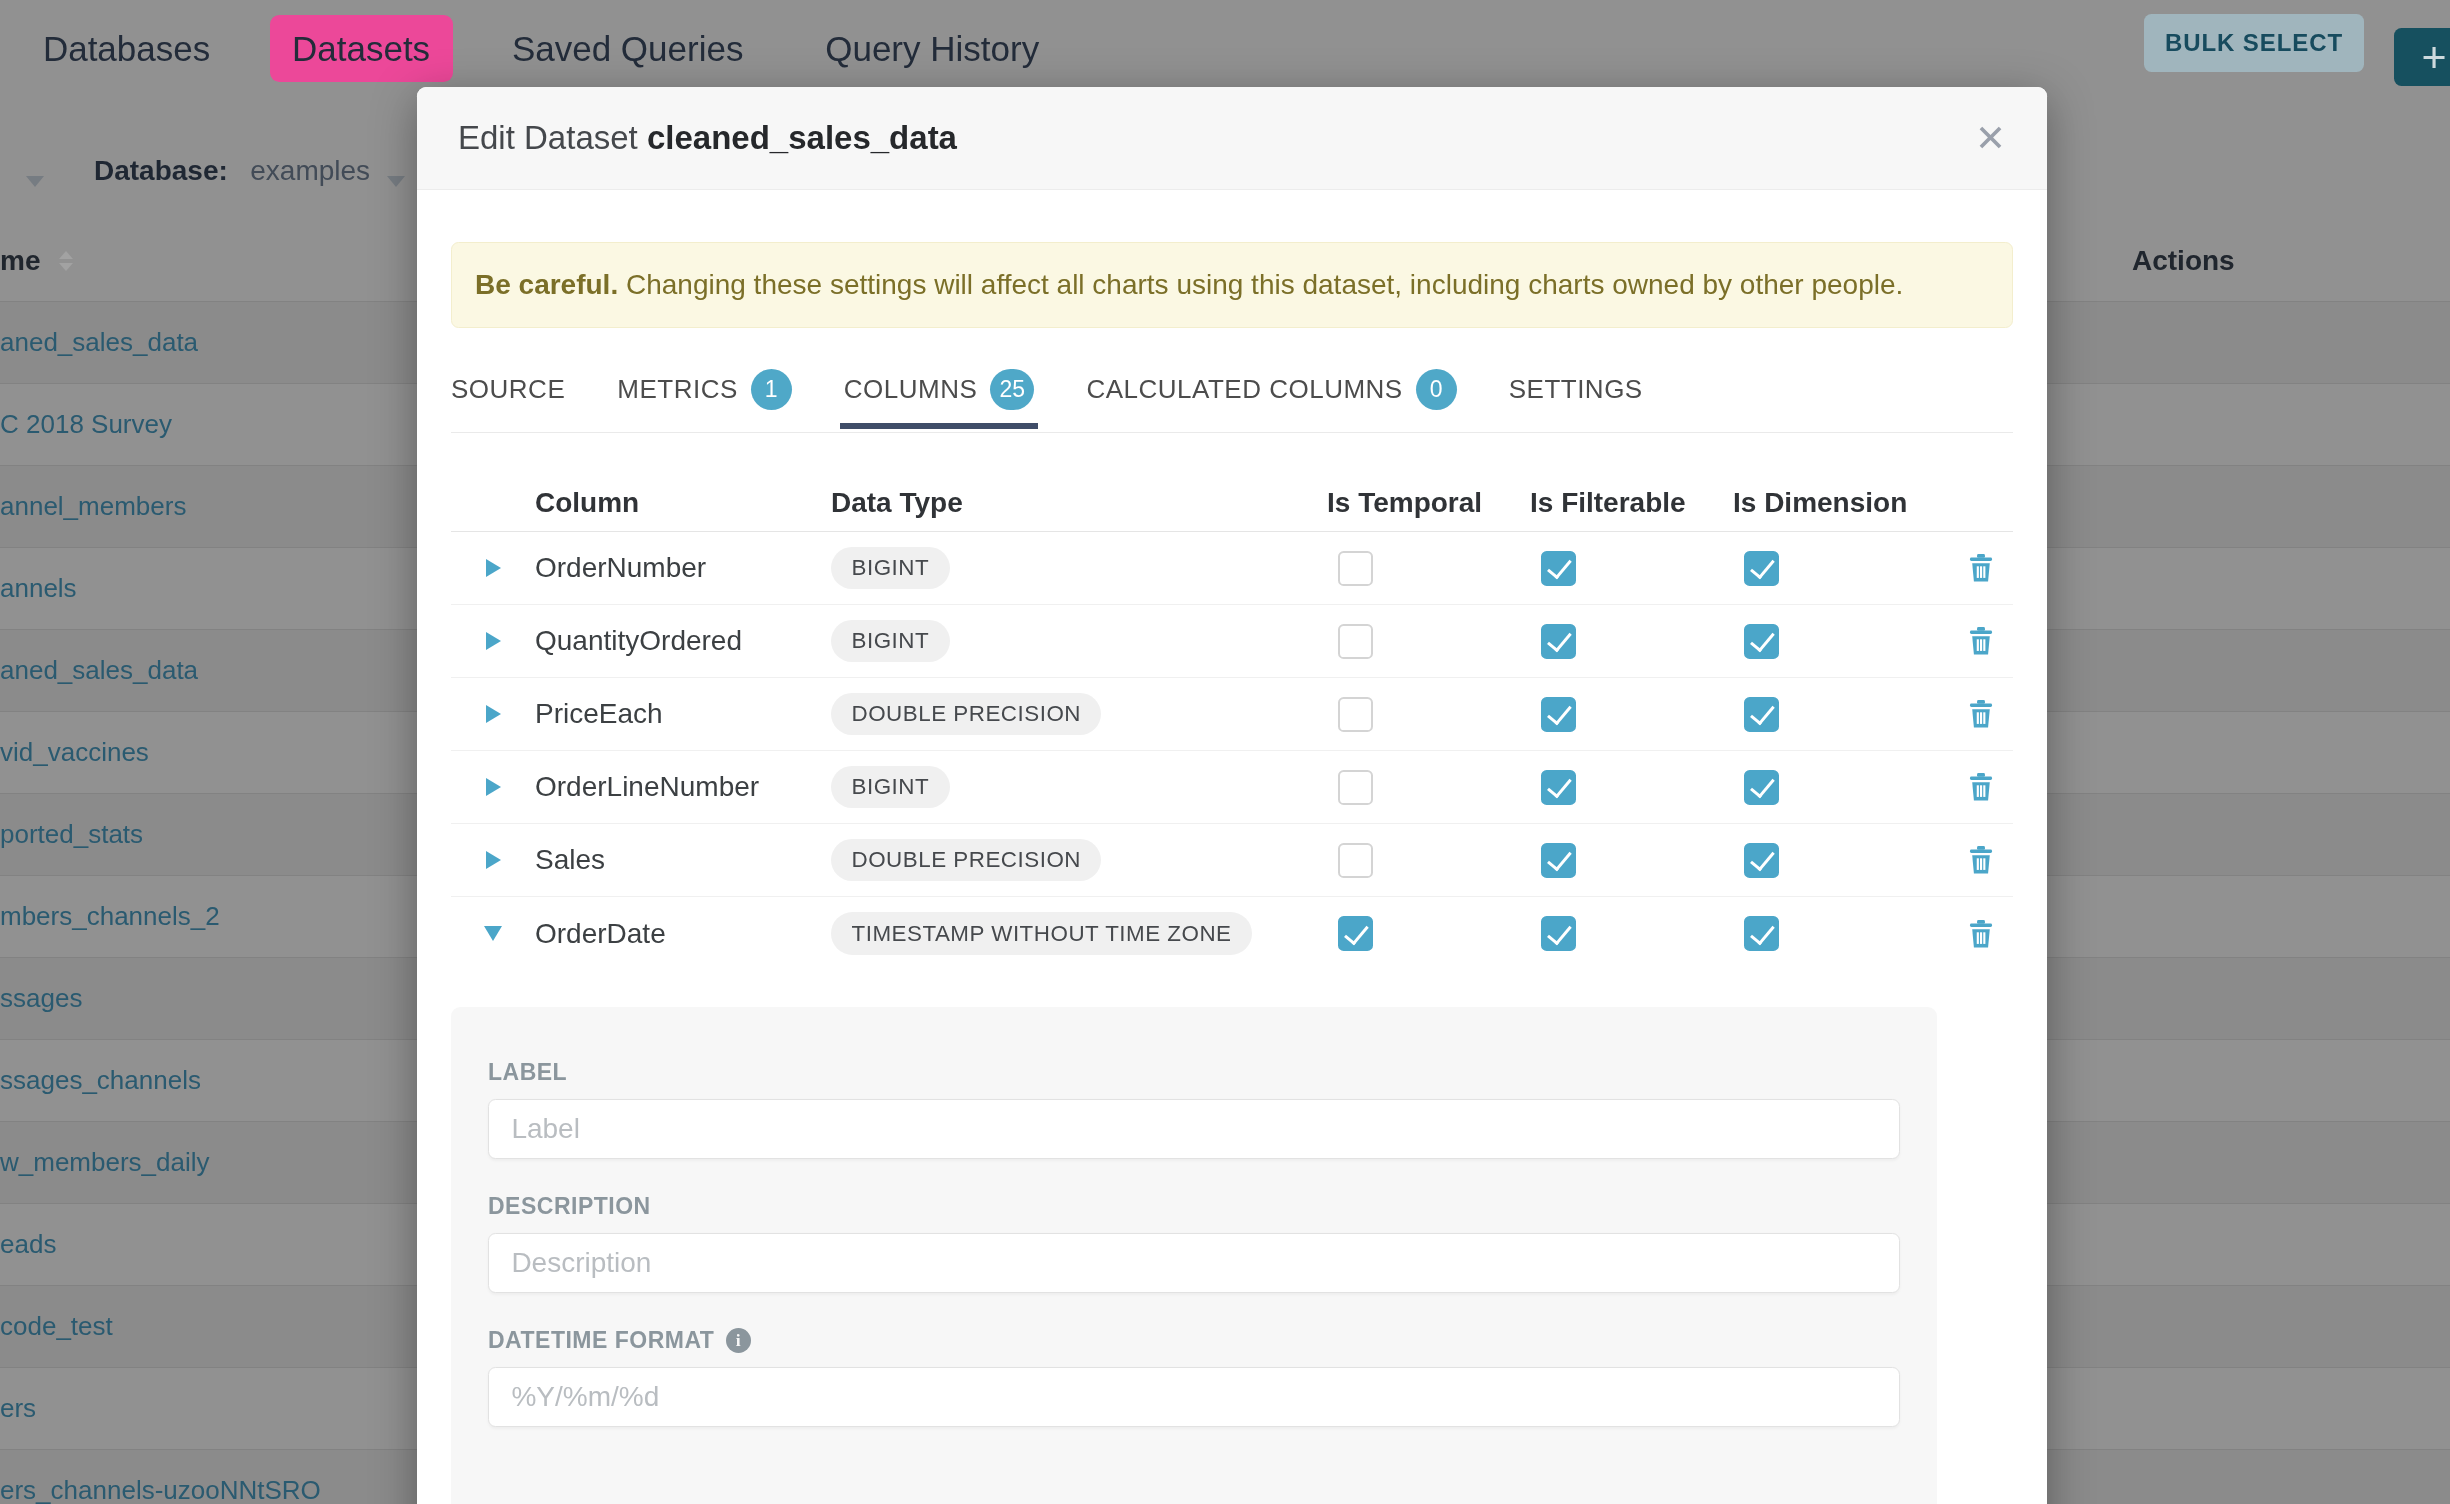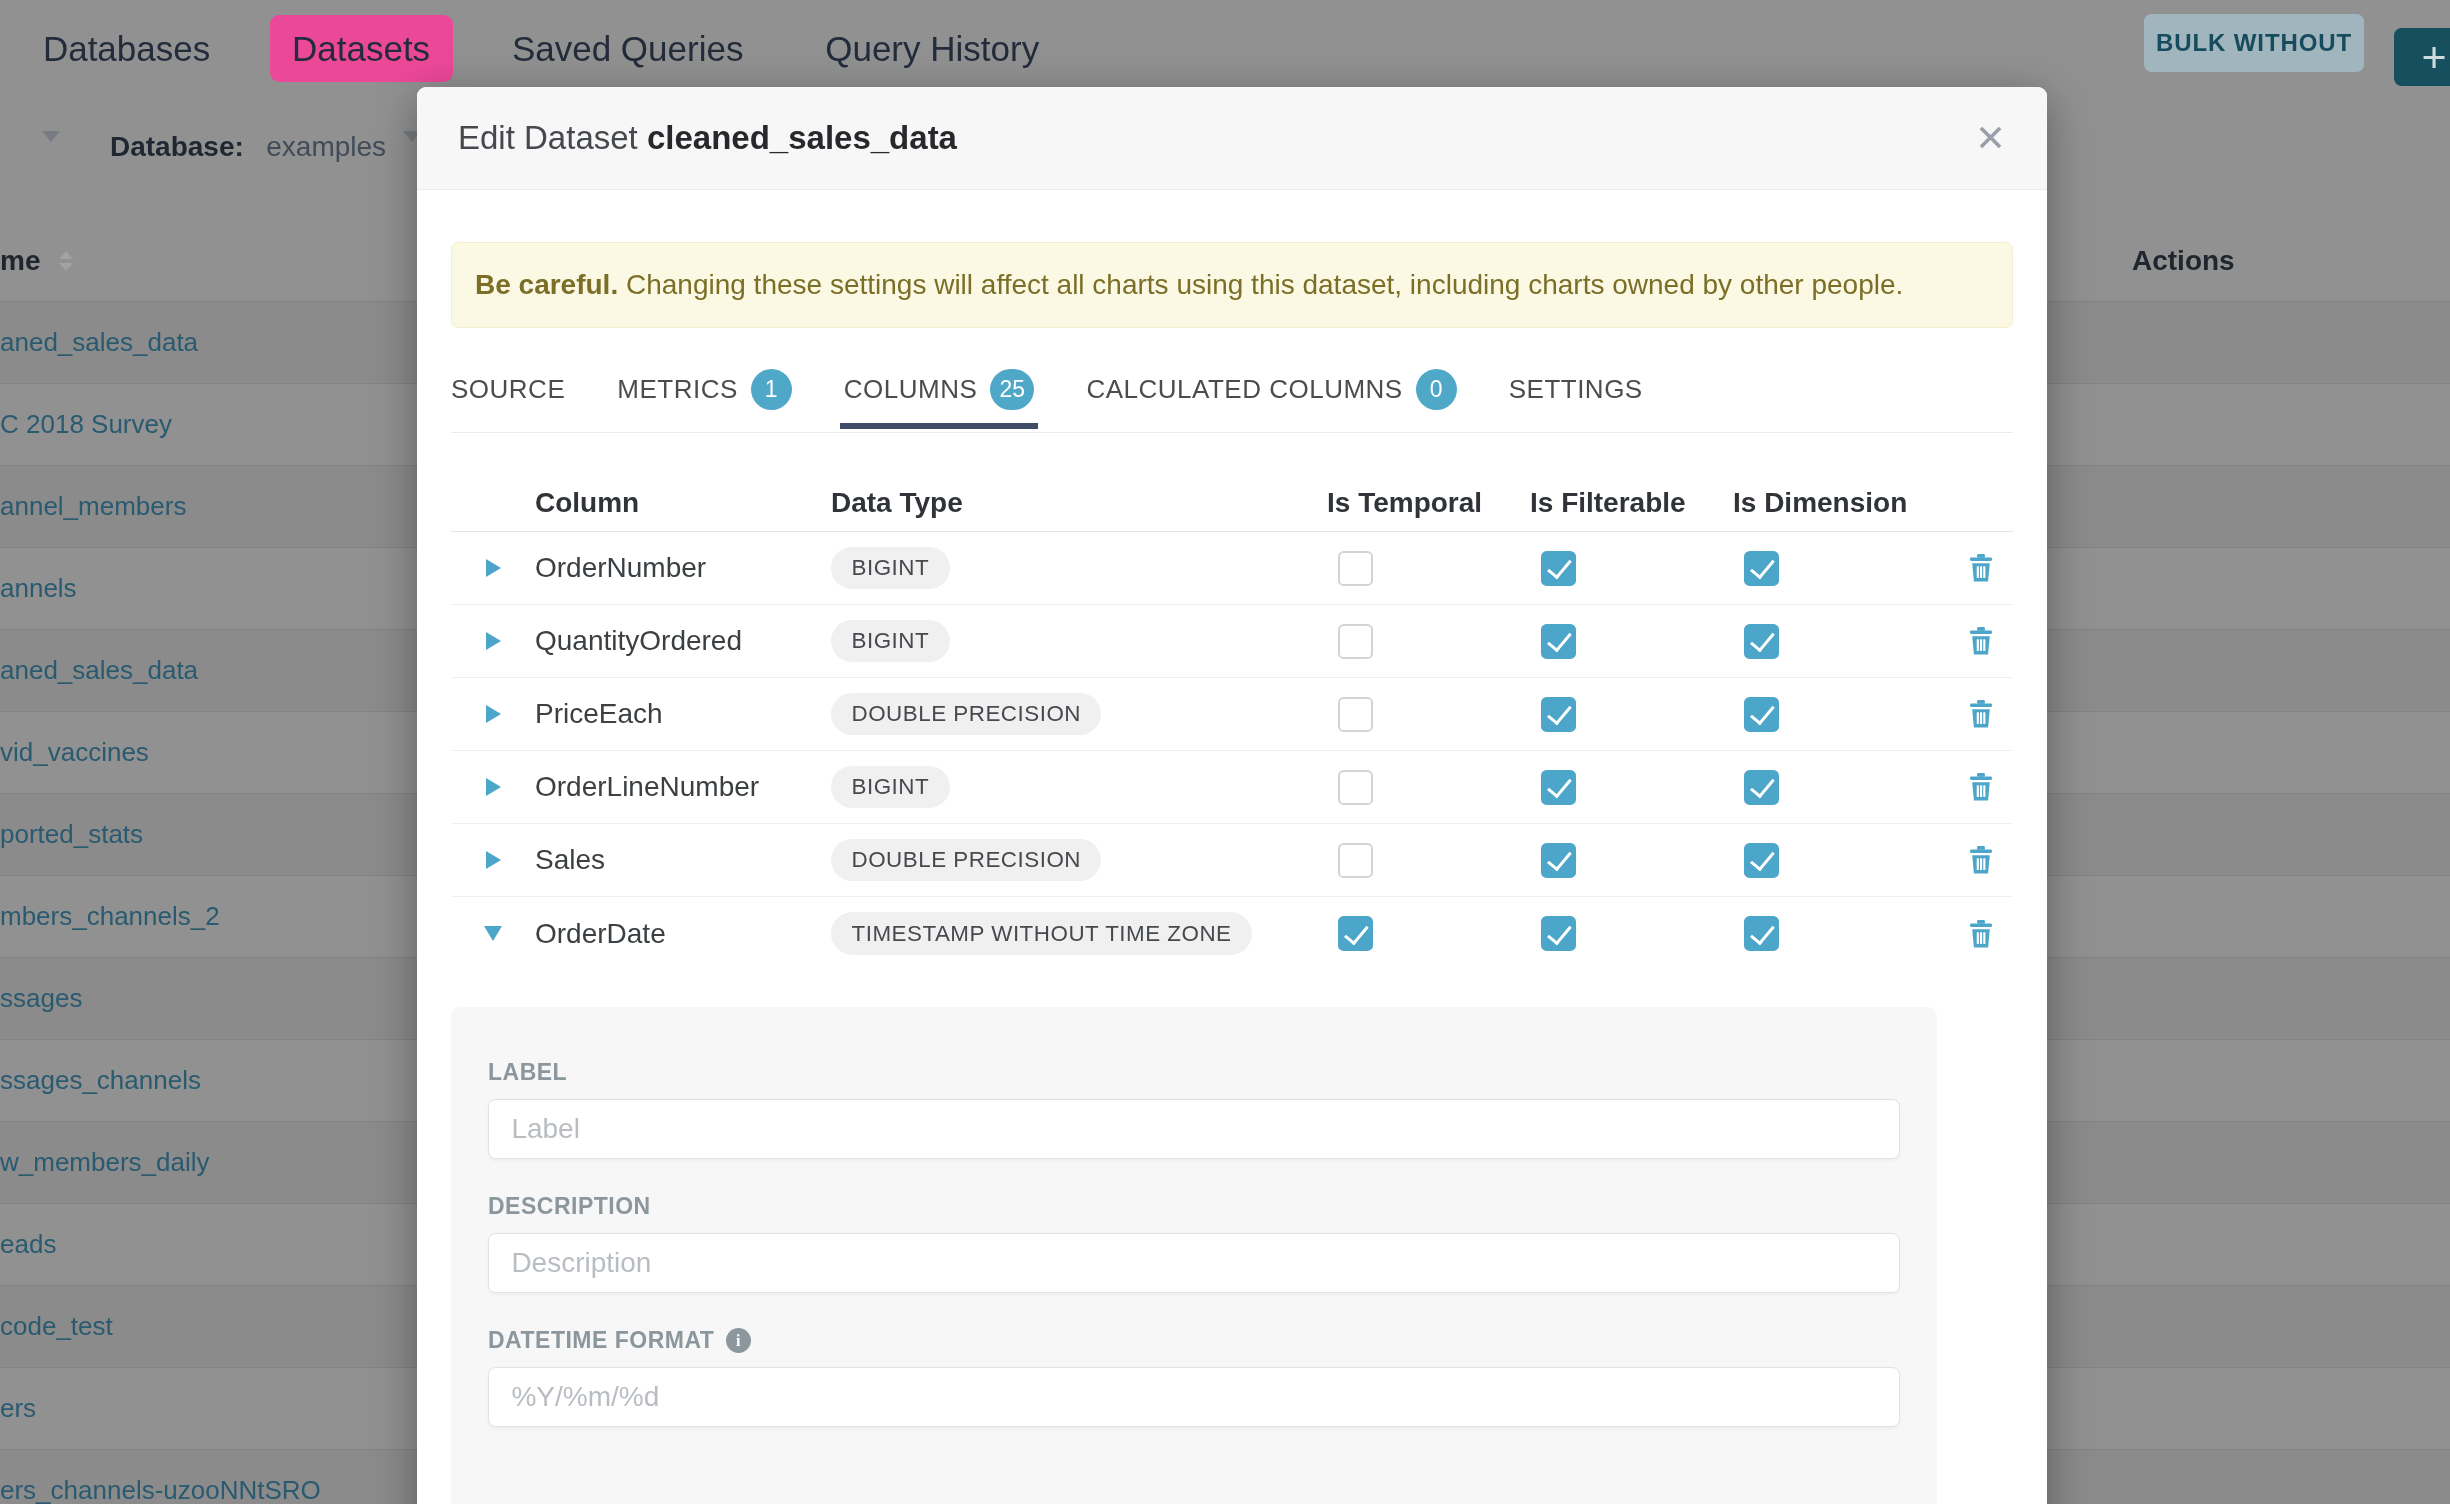--- a/index.html
+++ b/index.html
@@ -11,21 +11,21 @@
   .topnav { position:absolute; top:0; left:0; right:0; height:97px; display:flex; align-items:center; padding-left:20.5px; }
   .nav-item { display:flex; align-items:center; height:67px; padding:0 22.4px; margin-right:37px; border-radius:9.3px;
               font-size:35px; font-weight:500; color:#232c3a; cursor:pointer; }
   .nav-item.active { background:#ec4899; }
   .nav-right { position:absolute; top:14px; right:0; height:58px; }
   .bulk-select-btn { position:absolute; right:86px; top:0; width:220px; height:58px; border-radius:7.5px; background:#a0b5bd;
                      color:#174b5e; font-size:24px; font-weight:700; letter-spacing:0.9px; display:flex; align-items:center; justify-content:center; }
   .add-btn { position:absolute; left:2394px; top:14px; width:80px; height:58px; border-radius:7.5px; background:#16505f;
              color:#cdd9dd; font-size:43px; font-weight:400; display:flex; align-items:center; justify-content:center; }
 
-  .filter-row { position:absolute; top:131px; left:16px; height:56px; display:flex; align-items:flex-start; }
+  .filter-row { position:absolute; top:131px; left:0; height:56px; display:flex; align-items:flex-end; }
   .tri-down { width:0; height:0; border-left:9.3px solid transparent; border-right:9.3px solid transparent; border-top:11.2px solid #767c82; }
   .filter-caret-left { margin-left:26px; }
   .db-label { margin-left:50px; font-size:28px; font-weight:700; color:#1f2733; }
   .db-value { margin-left:22.4px; font-size:28px; color:#424b57; }
   .db-caret { margin-left:17px; }
 
   .bg-table { position:absolute; top:221px; left:0; right:0; }
   .bg-header { position:relative; height:80px; display:flex; align-items:center; }
   .bg-name-header { font-size:28px; font-weight:700; color:#20262e; }
   .sort-icon { display:inline-flex; flex-direction:column; margin-left:18.6px; gap:3.7px; }
@@ -105,21 +105,21 @@
           <span>Datasets</span>
         </div>
         <div class="nav-item">
           <span>Saved Queries</span>
         </div>
         <div class="nav-item">
           <span>Query History</span>
         </div>
       </div>
     <div class="nav-right" style="position:absolute;right:0;left:0;top:14px;">
-      <div class="bulk-select-btn">BULK WITHOUT</div>
+      <div class="bulk-select-btn">BULK SELECT</div>
       <div class="add-btn">+</div>
     </div>
   </div>
 
   <div class="filter-row">
     <span class="tri-down filter-caret-left"></span>
     <span class="db-label">Database:</span>
     <span class="db-value">examples</span>
     <span class="tri-down db-caret"></span>
   </div>

